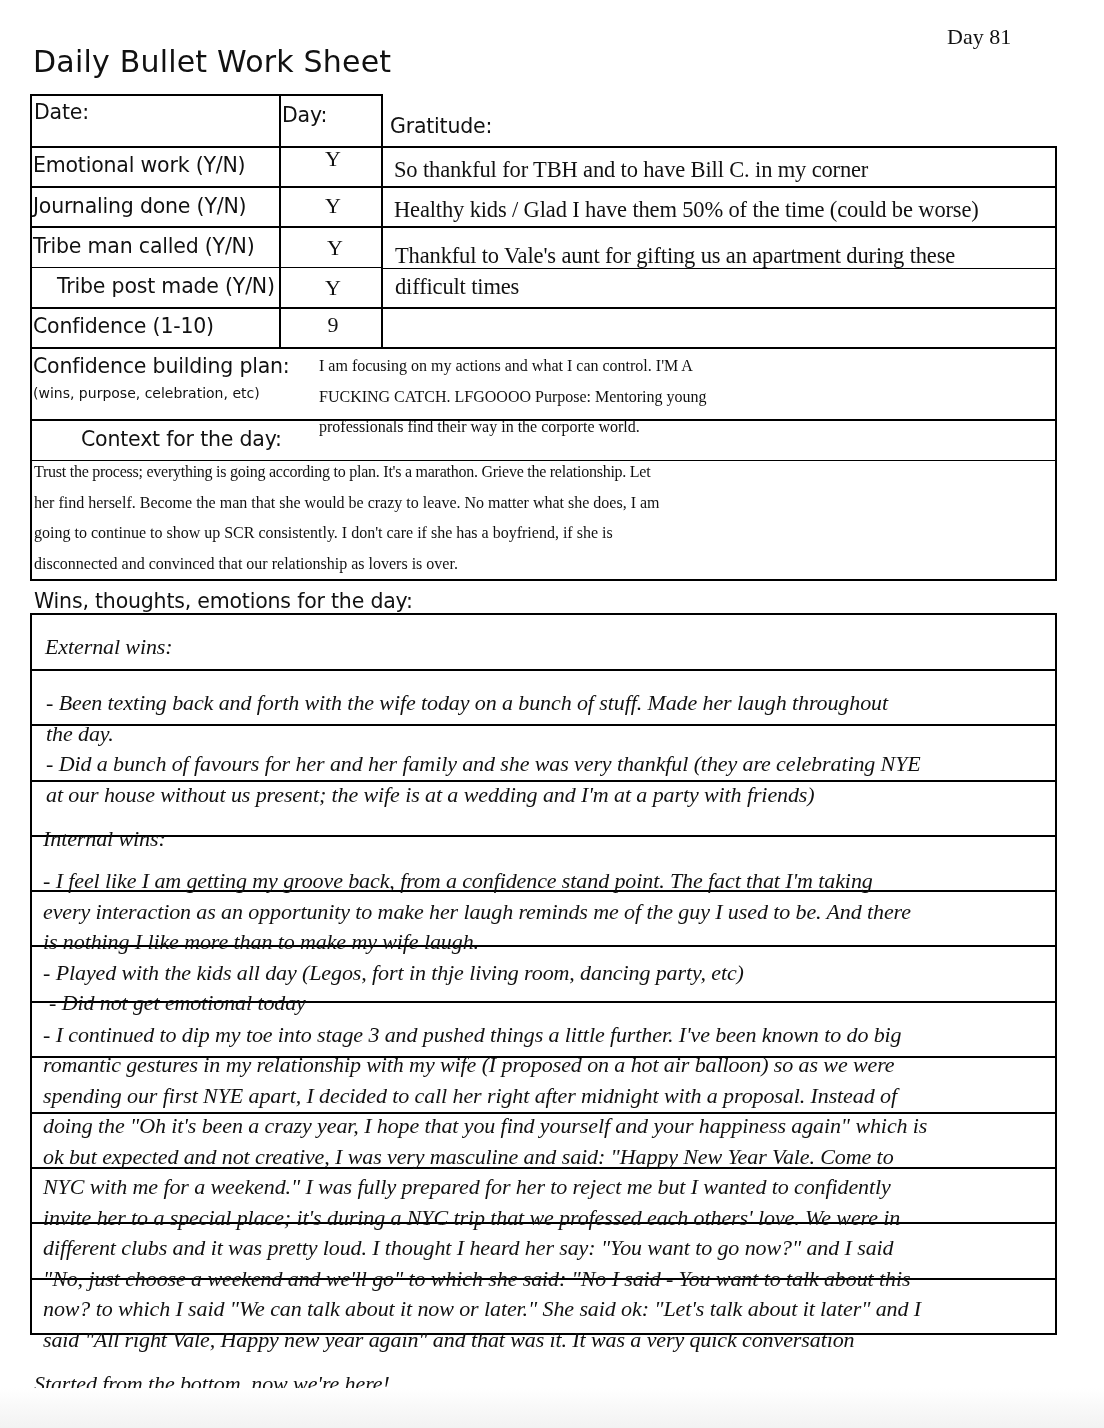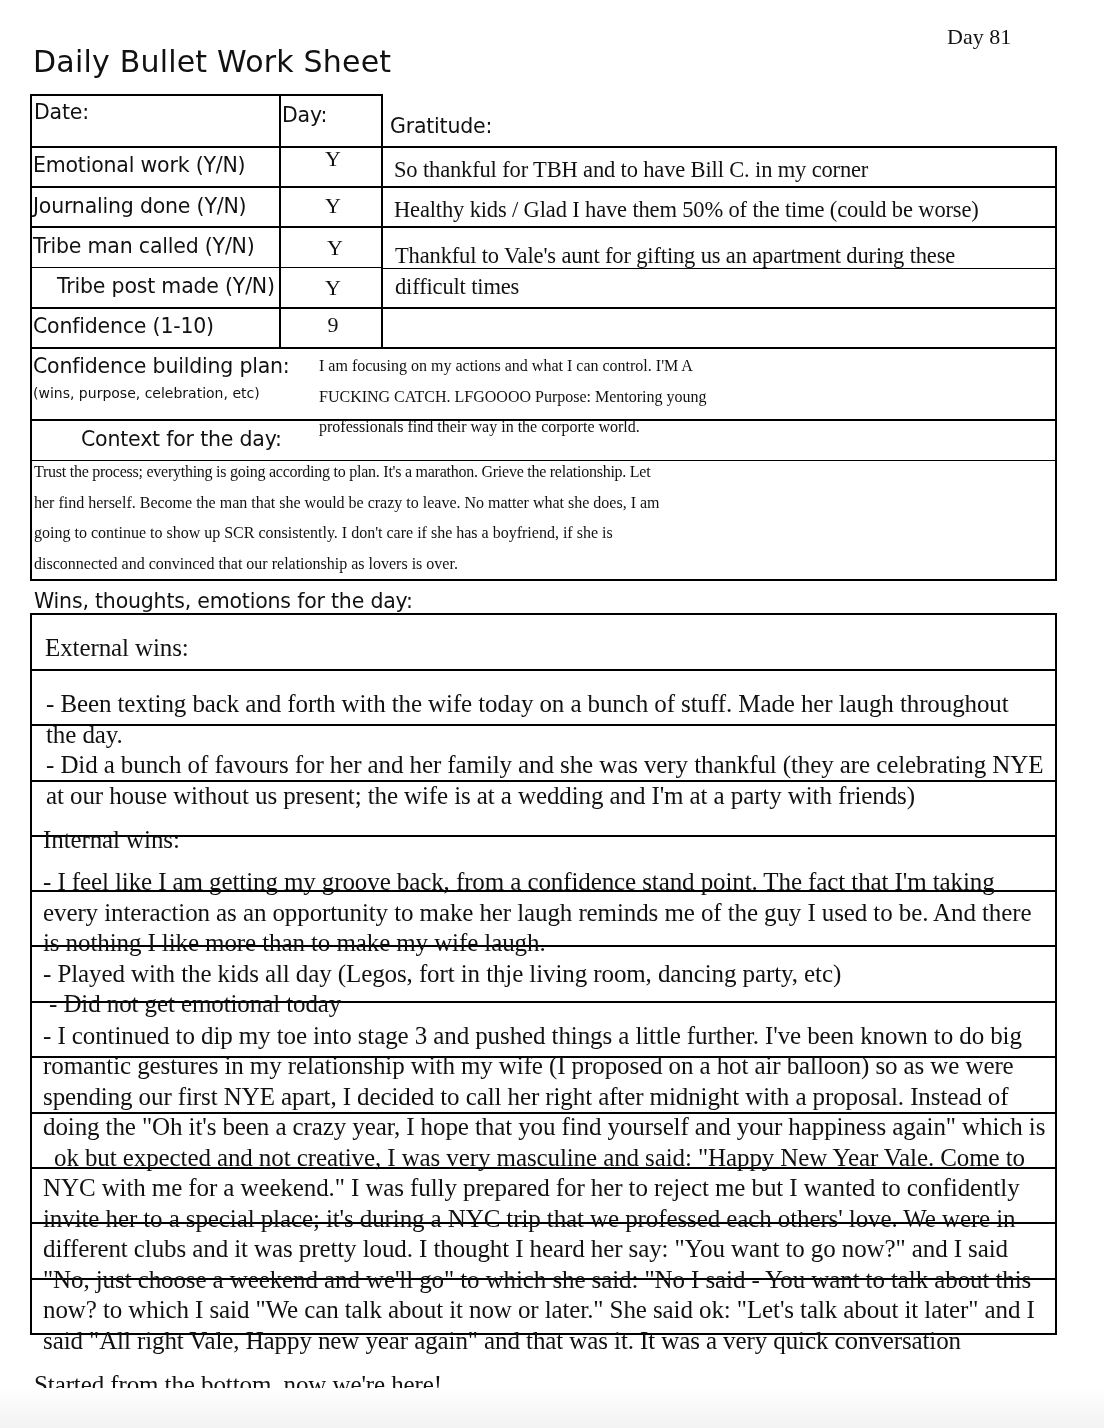--- a/index.html
+++ b/index.html
@@ -15,21 +15,21 @@
   .thin { border-top-width: 1.5px; }
 
   #day-counter { left: 947px; top: 24px; font-size: 22px; }
   #title { left: 33px; top: 44px; font-size: 30px; letter-spacing: 0.2px; }
 
   .lbl { font-size: 20.5px; letter-spacing: -0.2px; }
   .lbl-small { font-size: 14px; }
   .val { font-size: 22px; width: 102px; text-align: center; }
   .grat { font-size: 22.5px; letter-spacing: -0.15px; }
   .ser-text { font-size: 16px; }
-  .wins-line { font-size: 25px; letter-spacing: -0.1px; }
+  .wins-line { font-size: 22px; letter-spacing: -0.1px; font-style: italic; }
 
   #bottom-fade {
     position: absolute; left: 0; right: 0; bottom: 0; height: 40px;
     background: linear-gradient(#ffffff, #f2f2f2);
   }
 </style>
 </head>
 <body>
 
 <div id="day-counter" class="abs serif">Day 81</div>
@@ -124,21 +124,21 @@
 <div class="abs serif wins-line" style="left:43px; top:826px;">Internal wins:</div>
 <div class="abs serif wins-line" style="left:43px; top:868px;">- I feel like I am getting my groove back, from a confidence stand point. The fact that I'm taking</div>
 <div class="abs serif wins-line" style="left:43px; top:899px;text-align:right;">every interaction as an opportunity to make her laugh reminds me of the guy I used to be. And there</div>
 <div class="abs serif wins-line" style="left:43px; top:929px;">is nothing I like more than to make my wife laugh.</div>
 <div class="abs serif wins-line" style="left:43px; top:960px;">- Played with the kids all day (Legos, fort in thje living room, dancing party, etc)</div>
 <div class="abs serif wins-line" style="left:43px; top:990px;margin-left:6px;">- Did not get emotional today</div>
 <div class="abs serif wins-line" style="left:43px; top:1022px;">- I continued to dip my toe into stage 3 and pushed things a little further. I've been known to do big</div>
 <div class="abs serif wins-line" style="left:43px; top:1052px;">romantic gestures in my relationship with my wife (I proposed on a hot air balloon) so as we were</div>
 <div class="abs serif wins-line" style="left:43px; top:1083px;">spending our first NYE apart, I decided to call her right after midnight with a proposal. Instead of</div>
 <div class="abs serif wins-line" style="left:43px; top:1113px;">doing the "Oh it's been a crazy year, I hope that you find yourself and your happiness again" which is</div>
-<div class="abs serif wins-line" style="left:43px; top:1144px;margin-left:11px;">ok but expected and not creative, I was very masculine and said: "Happy New Year Vale. Come to</div>
+<div class="abs serif wins-line" style="left:43px; top:1144px;">ok but expected and not creative, I was very masculine and said: "Happy New Year Vale. Come to</div>
 <div class="abs serif wins-line" style="left:43px; top:1174px;">NYC with me for a weekend." I was fully prepared for her to reject me but I wanted to confidently</div>
 <div class="abs serif wins-line" style="left:43px; top:1205px;">invite her to a special place; it's during a NYC trip that we professed each others' love. We were in</div>
 <div class="abs serif wins-line" style="left:43px; top:1235px;">different clubs and it was pretty loud. I thought I heard her say: "You want to go now?" and I said</div>
 <div class="abs serif wins-line" style="left:43px; top:1266px;">"No, just choose a weekend and we'll go" to which she said: "No I said - You want to talk about this</div>
 <div class="abs serif wins-line" style="left:43px; top:1296px;">now? to which I said "We can talk about it now or later." She said ok: "Let's talk about it later" and I</div>
 <div class="abs serif wins-line" style="left:43px; top:1327px;">said "All right Vale, Happy new year again" and that was it. It was a very quick conversation</div>
 
 <div class="abs serif wins-line" style="left:34px; top:1371px;">Started from the bottom, now we're here!</div>
 
 <div id="bottom-fade"></div>

